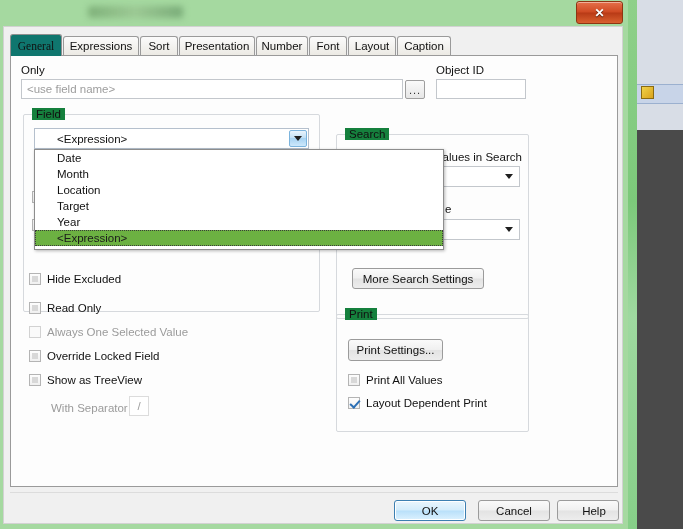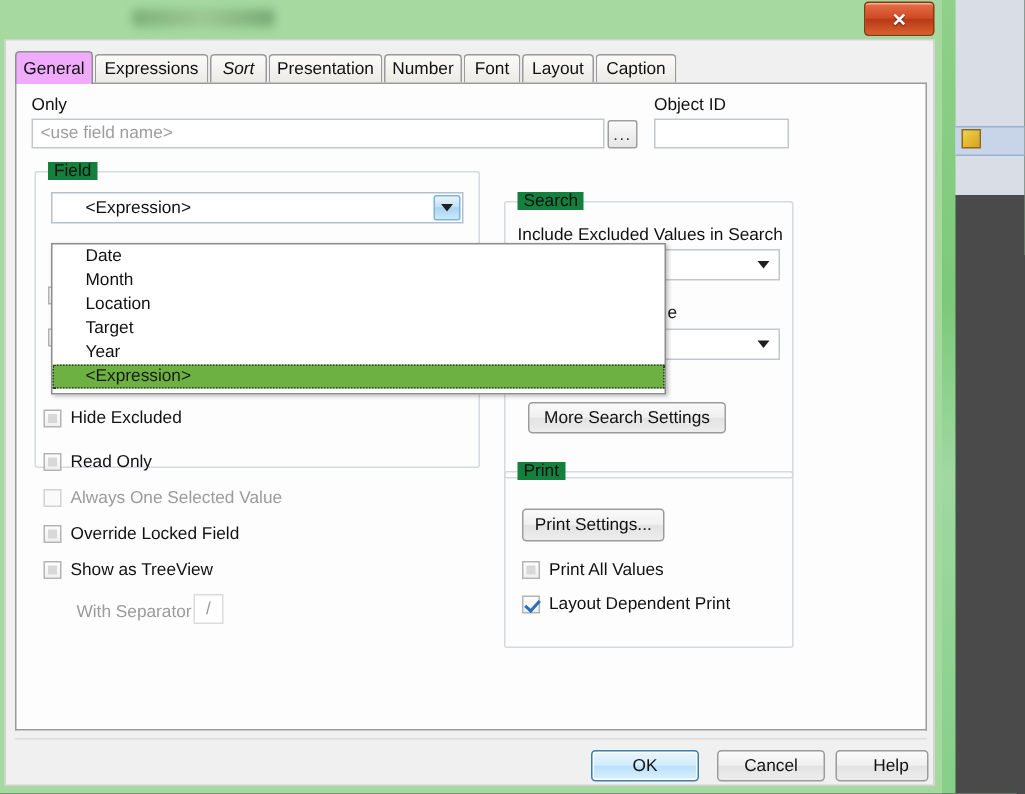--- a/index.html
+++ b/index.html
@@ -117,24 +117,25 @@
     border-radius: 3px 3px 0 0;
     font-size: 11.5px;
     color: #111;
     display: flex; align-items: center; justify-content: center;
     box-sizing: border-box;
     cursor: pointer;
     white-space: nowrap;
   }
   .tab.active {
     top: 0; height: 22px;
-    background: #f0abfc;
+    background: #0f766e;
     border-color: #8f8f8f;
     z-index: 5;
     font-weight: normal;
+    font-family: Liberation Serif, serif;
   }
   .tabline {
     position: absolute;
     left: 6px; top: 28px;
     width: 608px; height: 0;
     border-top: 1px solid #9a9a9a;
   }
 
   
   .page {
@@ -233,21 +234,20 @@
   }
 
   
   .dropdown {
     position: absolute;
     background: #ffffff;
     border: 1px solid #8d8d8d;
     box-sizing: border-box;
     z-index: 60;
     box-shadow: 1px 1px 3px rgba(0,0,0,.28);
-    margin-top: 13px;
   }
   .dd-item {
     height: 16px;
     line-height: 16px;
     padding-left: 22px;
     font-size: 11.5px;
     color: #111;
     white-space: nowrap;
     cursor: pointer;
   }
@@ -347,21 +347,21 @@
       <div class="close-btn">
         <span>✕</span>
       </div>
     </div>
 
     <div class="client">
 
       <div class="tabstrip">
           <div class="tab active" style="left: 0px; width: 52px;">General</div>
           <div class="tab" style="left: 53px; width: 76px;">Expressions</div>
-          <div class="tab" style="left: 130px; width: 38px; font-style: italic;">Sort</div>
+          <div class="tab" style="left: 130px; width: 38px;">Sort</div>
           <div class="tab" style="left: 169px; width: 76px;">Presentation</div>
           <div class="tab" style="left: 246px; width: 52px;">Number</div>
           <div class="tab" style="left: 299px; width: 38px;">Font</div>
           <div class="tab" style="left: 338px; width: 48px;">Layout</div>
           <div class="tab" style="left: 387px; width: 54px;">Caption</div>
         </div>
       <div class="tabline"></div>
 
       <div class="page">
 

